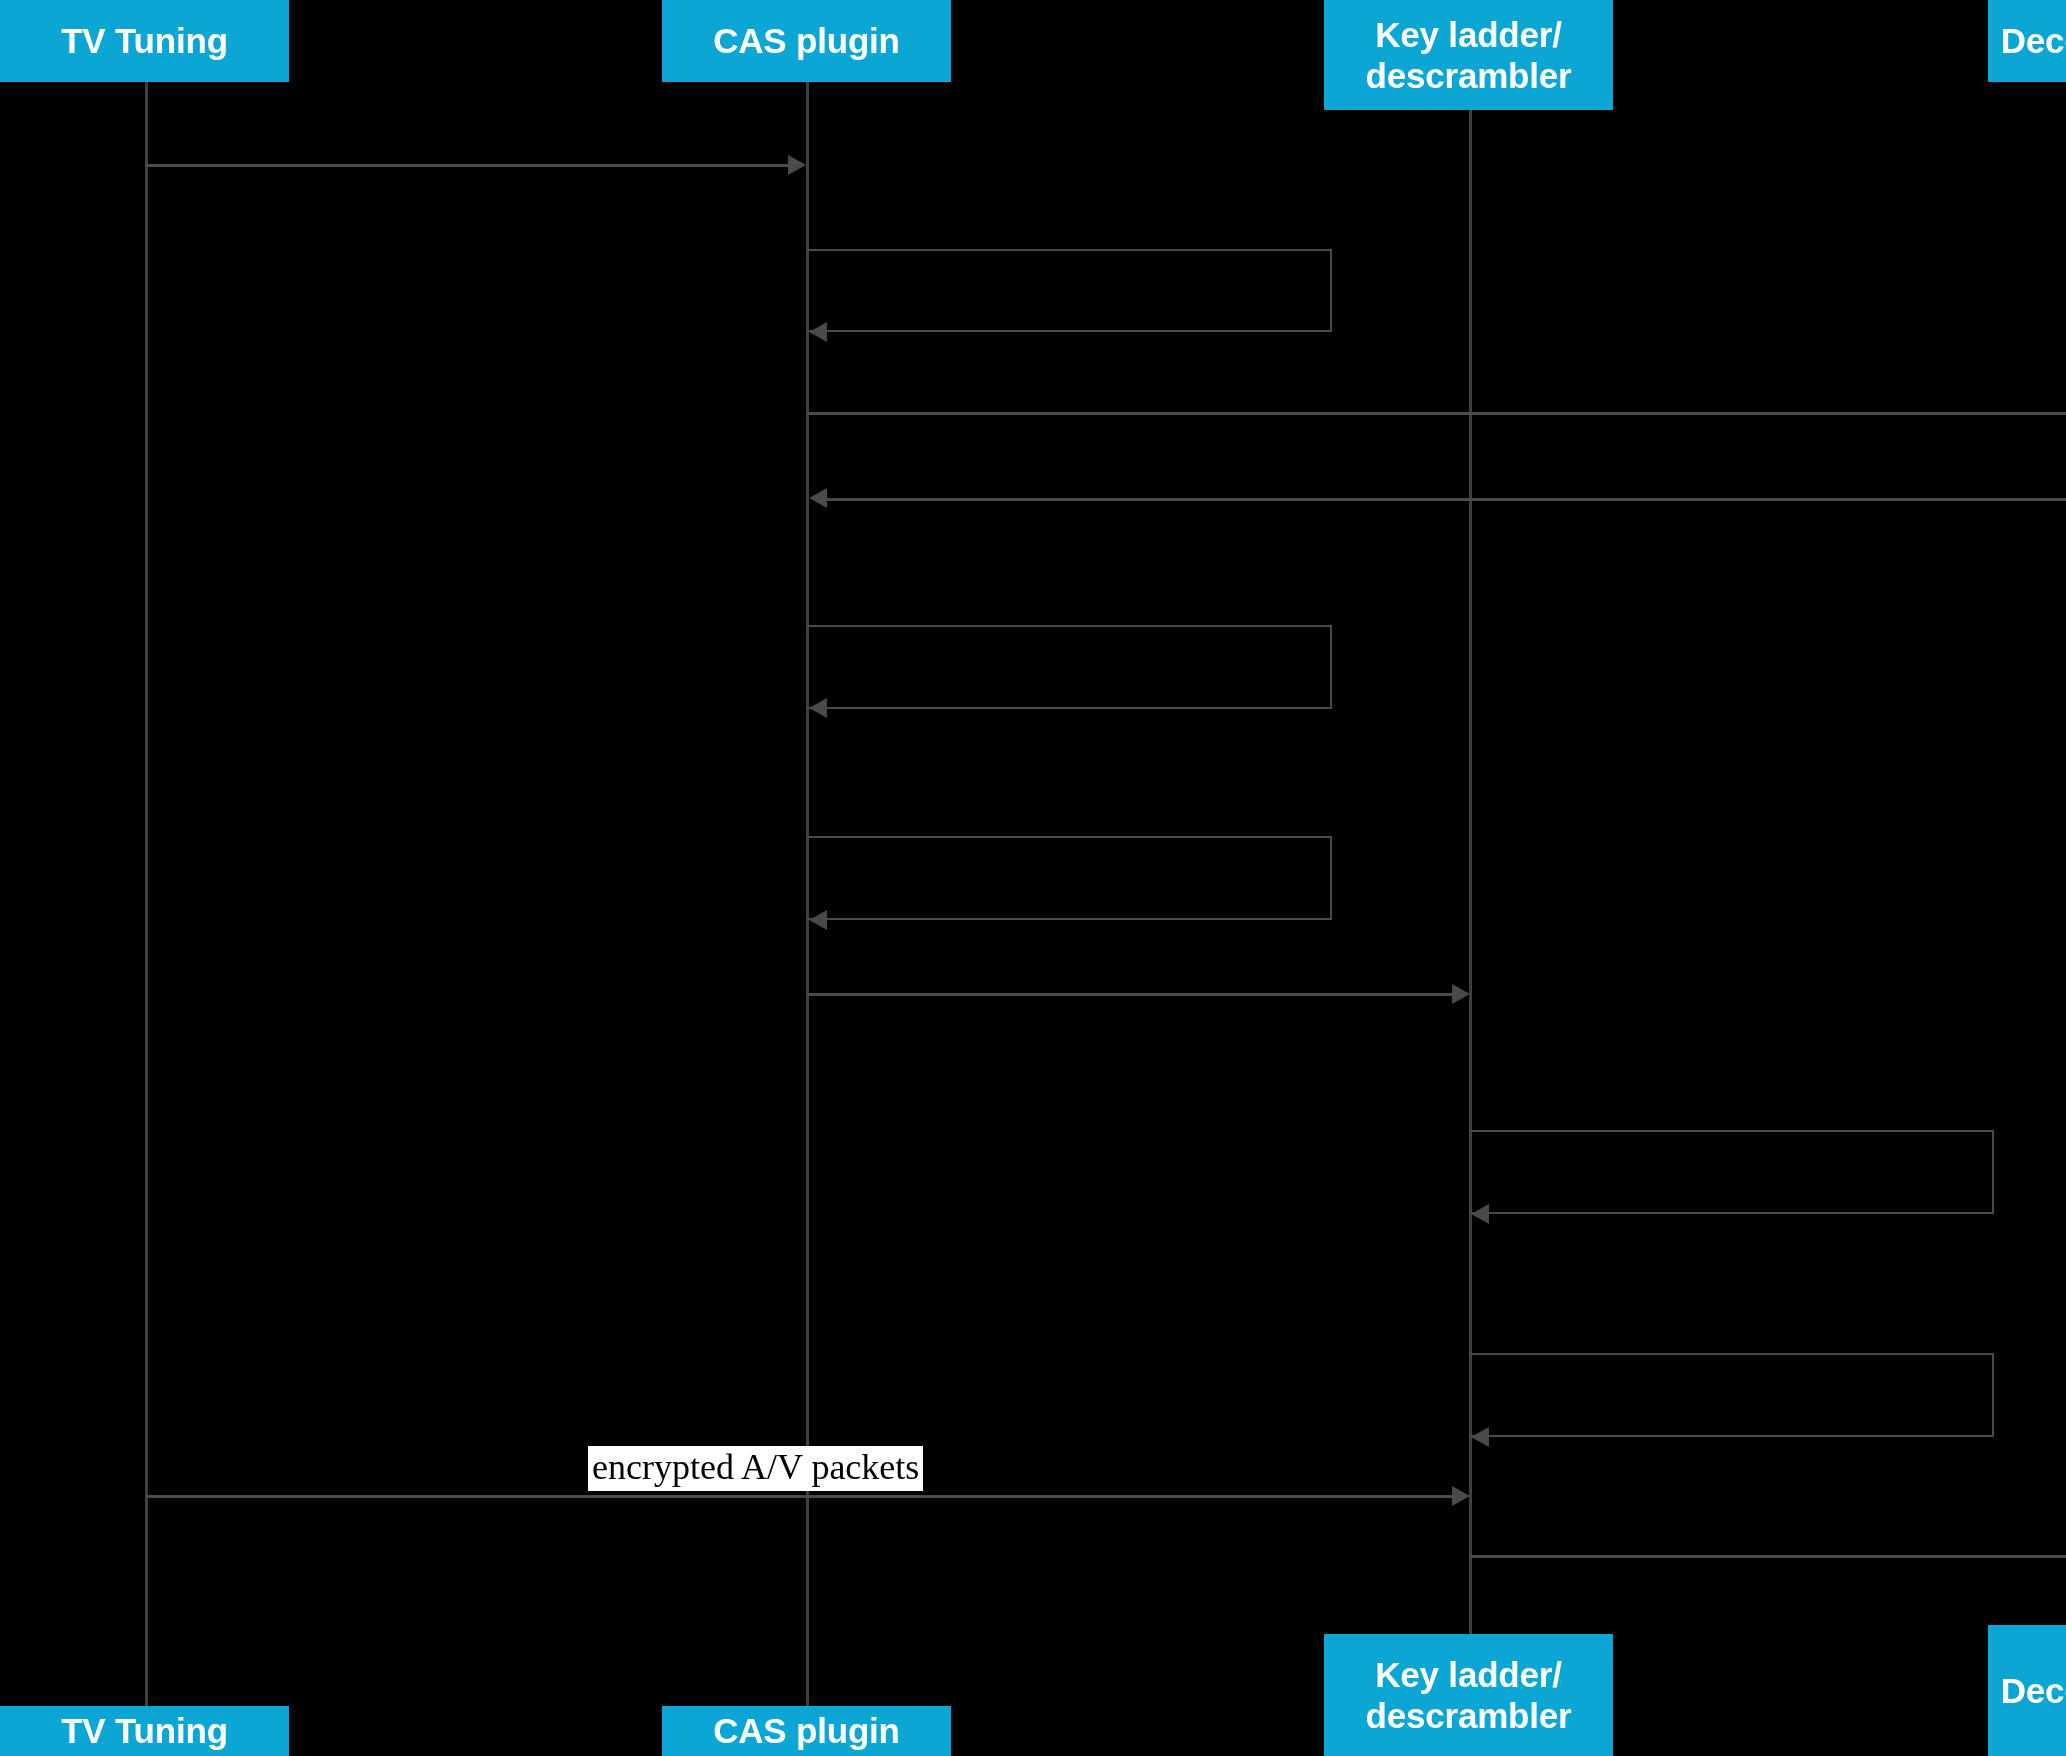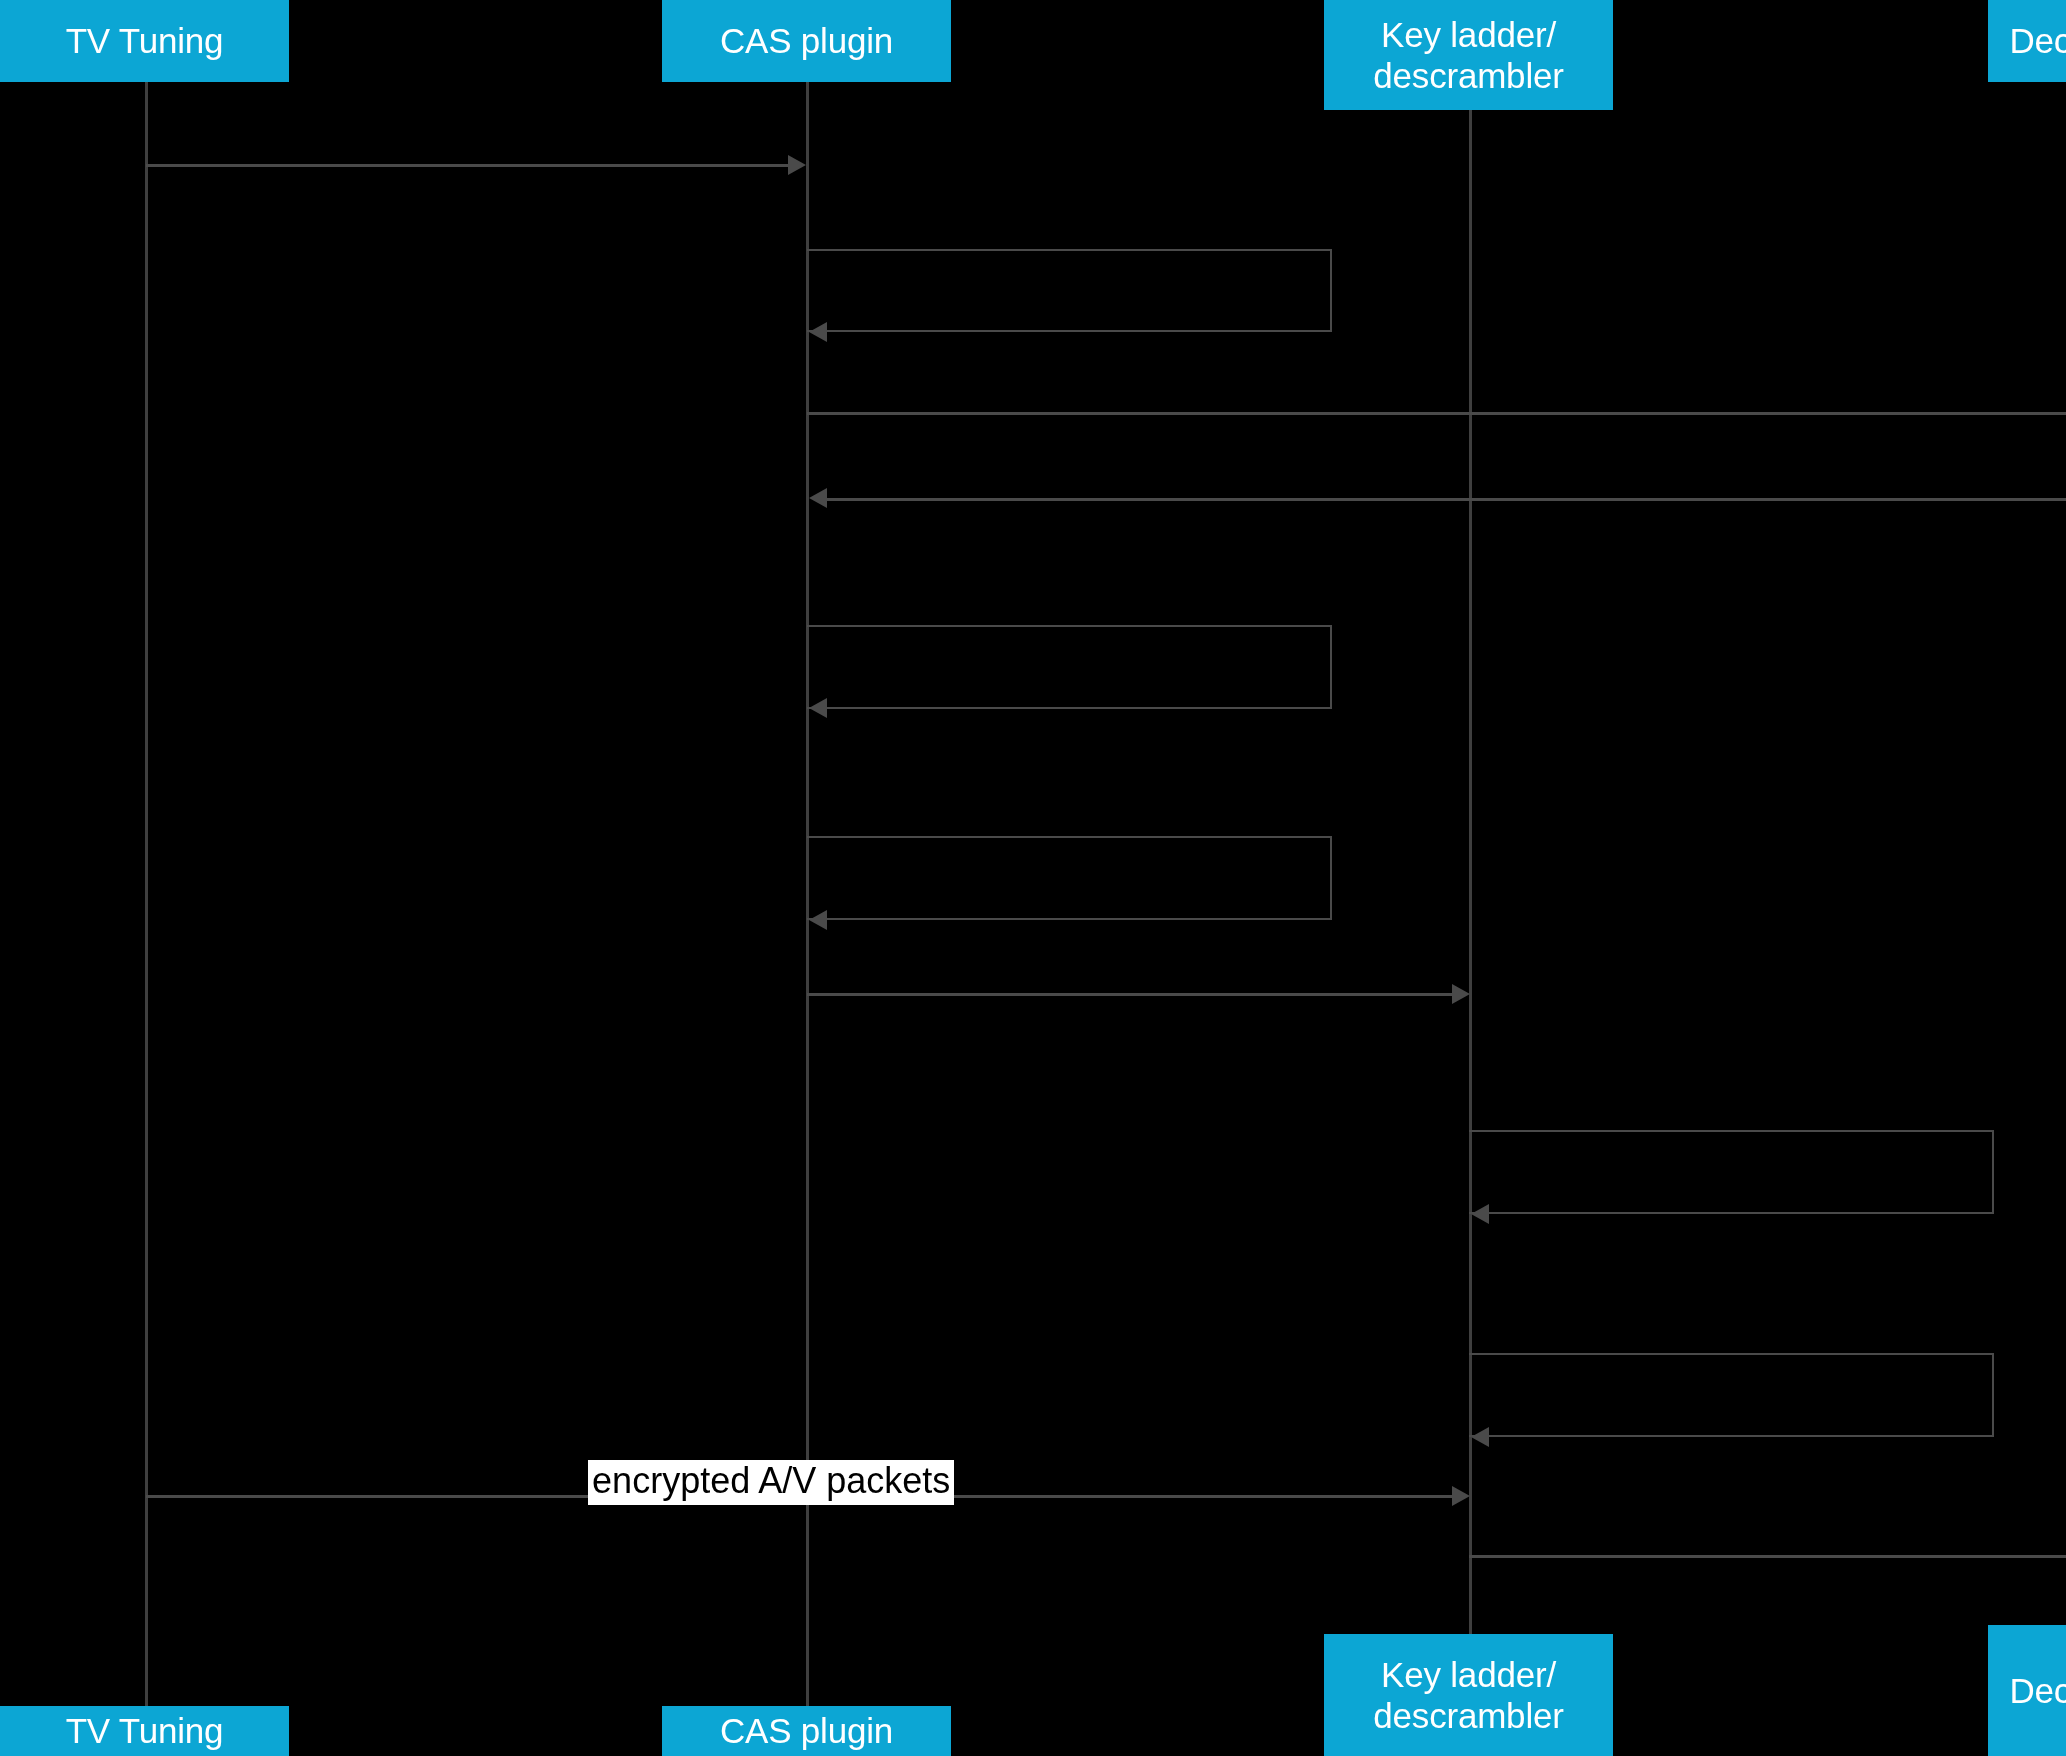--- a/index.html
+++ b/index.html
@@ -19,21 +19,21 @@
   .actor-box {
     position: absolute;
     background: #0CA6D4;
     color: #FFFFFF;
     display: flex;
     align-items: center;
     justify-content: center;
     text-align: center;
     font-size: 35px;
     line-height: 1.18;
-    font-weight: 400;
+    font-weight: 700;
     letter-spacing: -0.2px;
     box-sizing: border-box;
     padding: 1.7px 4.1px;
     white-space: pre-line;
   }
   
   .lifeline {
     position: absolute;
     width: 2.9px;
     background: #3F3F3F;
@@ -70,22 +70,21 @@
   
   .msg-label {
     position: absolute;
     background: #FFFFFF;
     color: #000000;
     font-size: 36px;
     line-height: 1.0;
     padding: 2.5px 4.1px 5.8px 4.1px;
     box-sizing: border-box;
     white-space: nowrap;
-    font-family: Liberation Sans, sans-serif;
-    margin-top: 14px;
+    font-family: Liberation Serif, serif;
   }
 </style>
 </head>
 <body>
 
 <div id="stage">
 
   <div class="lifeline" style="left:145px;  top:82px;  height:1626px;"></div>
   <div class="lifeline" style="left:806px; top:82px;  height:1626px;"></div>
   <div class="lifeline" style="left:1469px; top:110px;  height:1525px;"></div>

